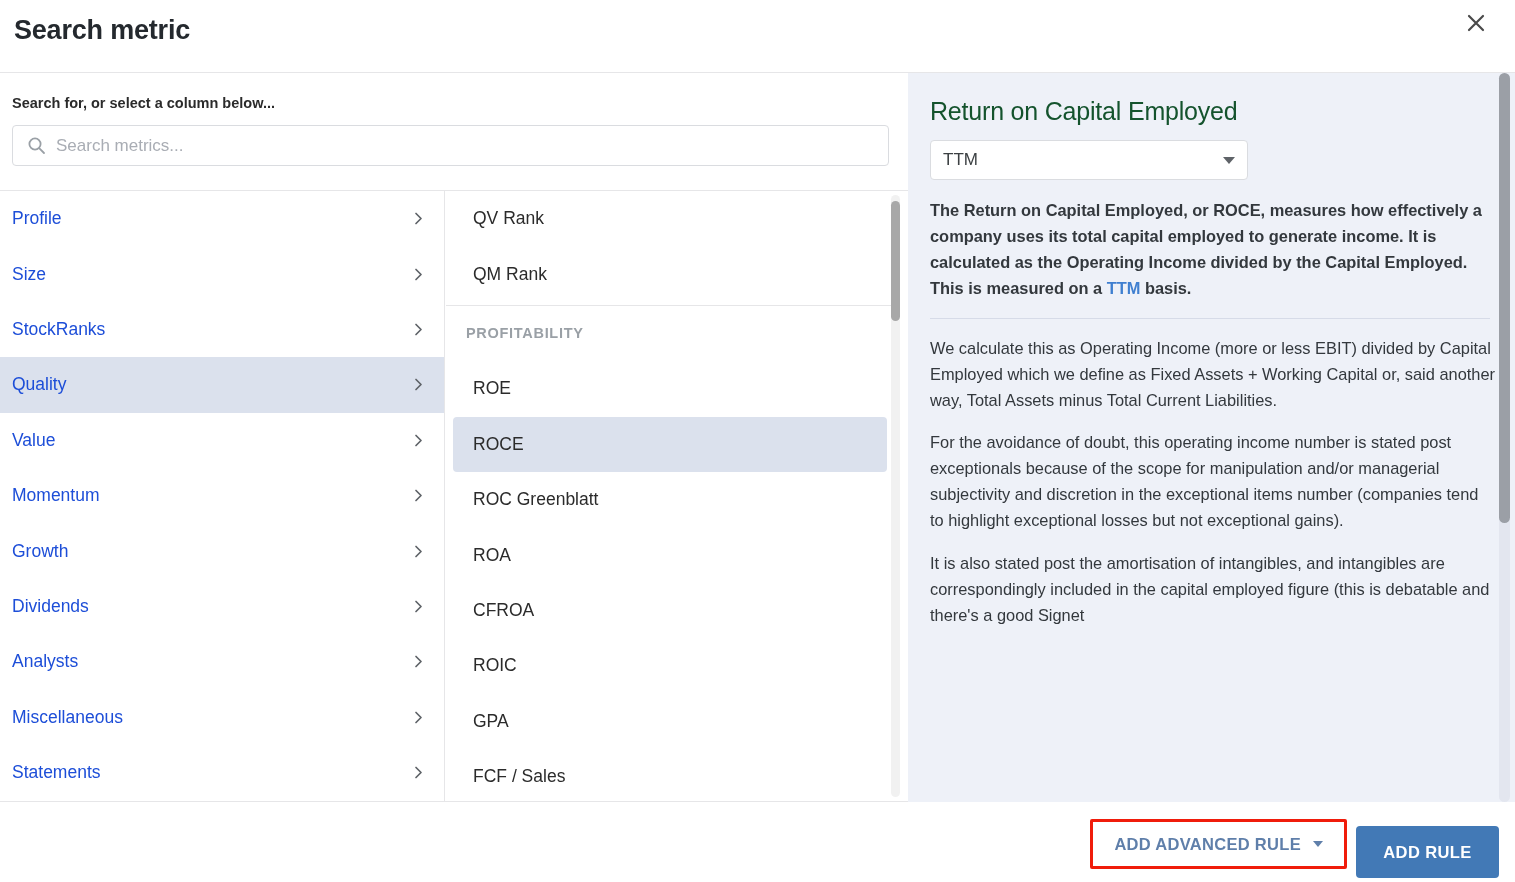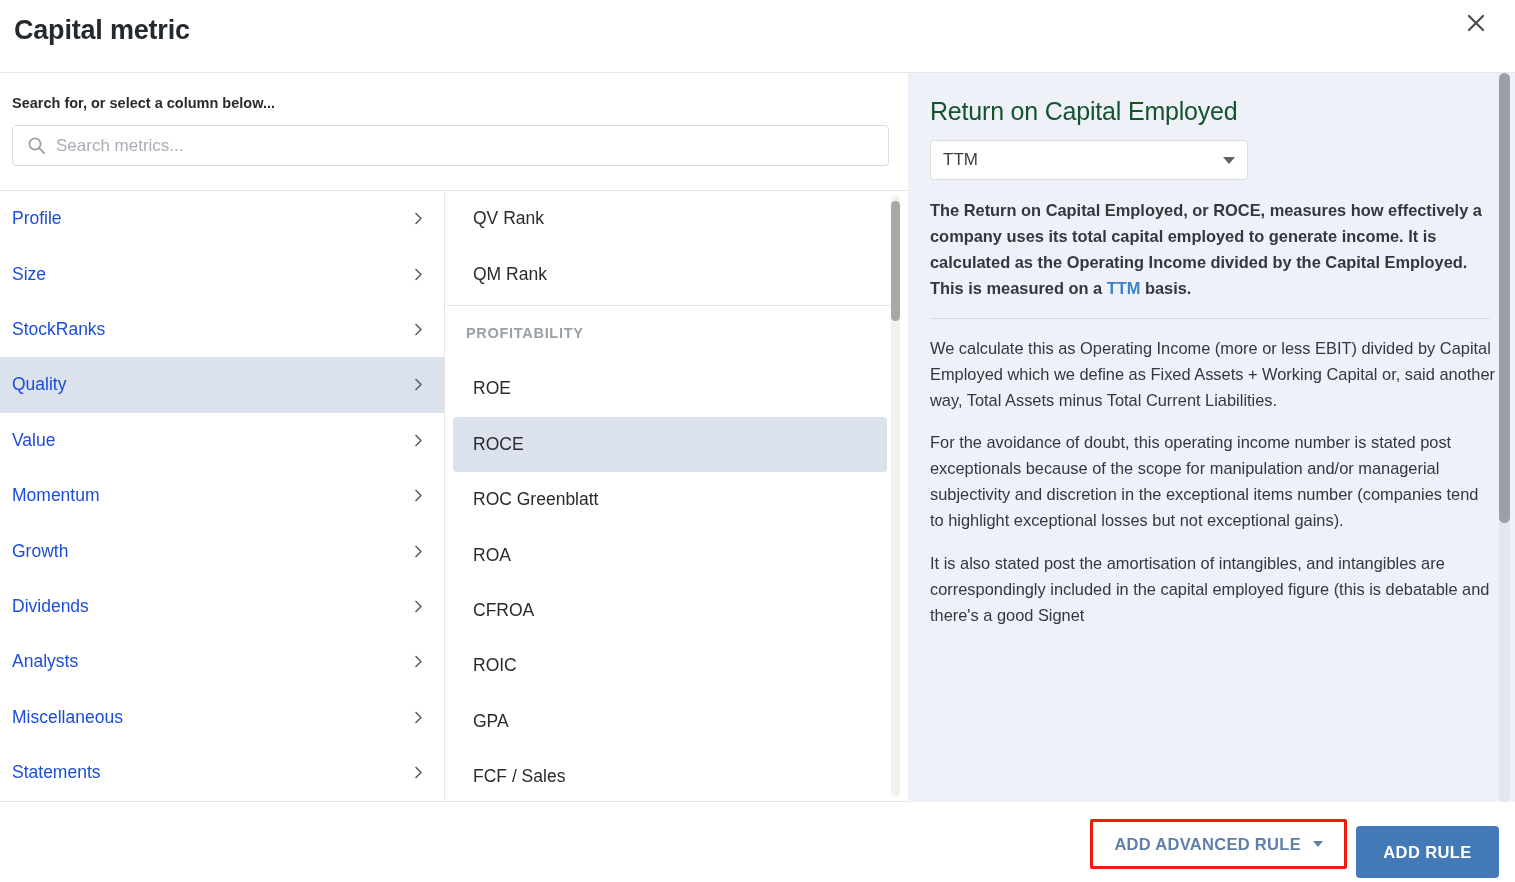--- a/index.html
+++ b/index.html
@@ -163,21 +163,21 @@
     font-family: "Liberation Sans", sans-serif;
     font-size: 16.5px; font-weight: bold; letter-spacing: 0.4px;
   }
 </style>
 </head>
 <body>
 
 <div class="modal">
 
   <div class="modal-header">
-    <div class="modal-title">Capital metric</div>
+    <div class="modal-title">Search metric</div>
     <div class="close-btn">
       <svg width="22" height="22" viewBox="0 0 22 22" aria-hidden="true">
         <path d="M4 4 L18 18 M18 4 L4 18" stroke="#4a4a4a" stroke-width="2.2" stroke-linecap="round" fill="none"></path>
       </svg>
     </div>
   </div>
 
   <div class="modal-body">
 
     <div class="left-region">

